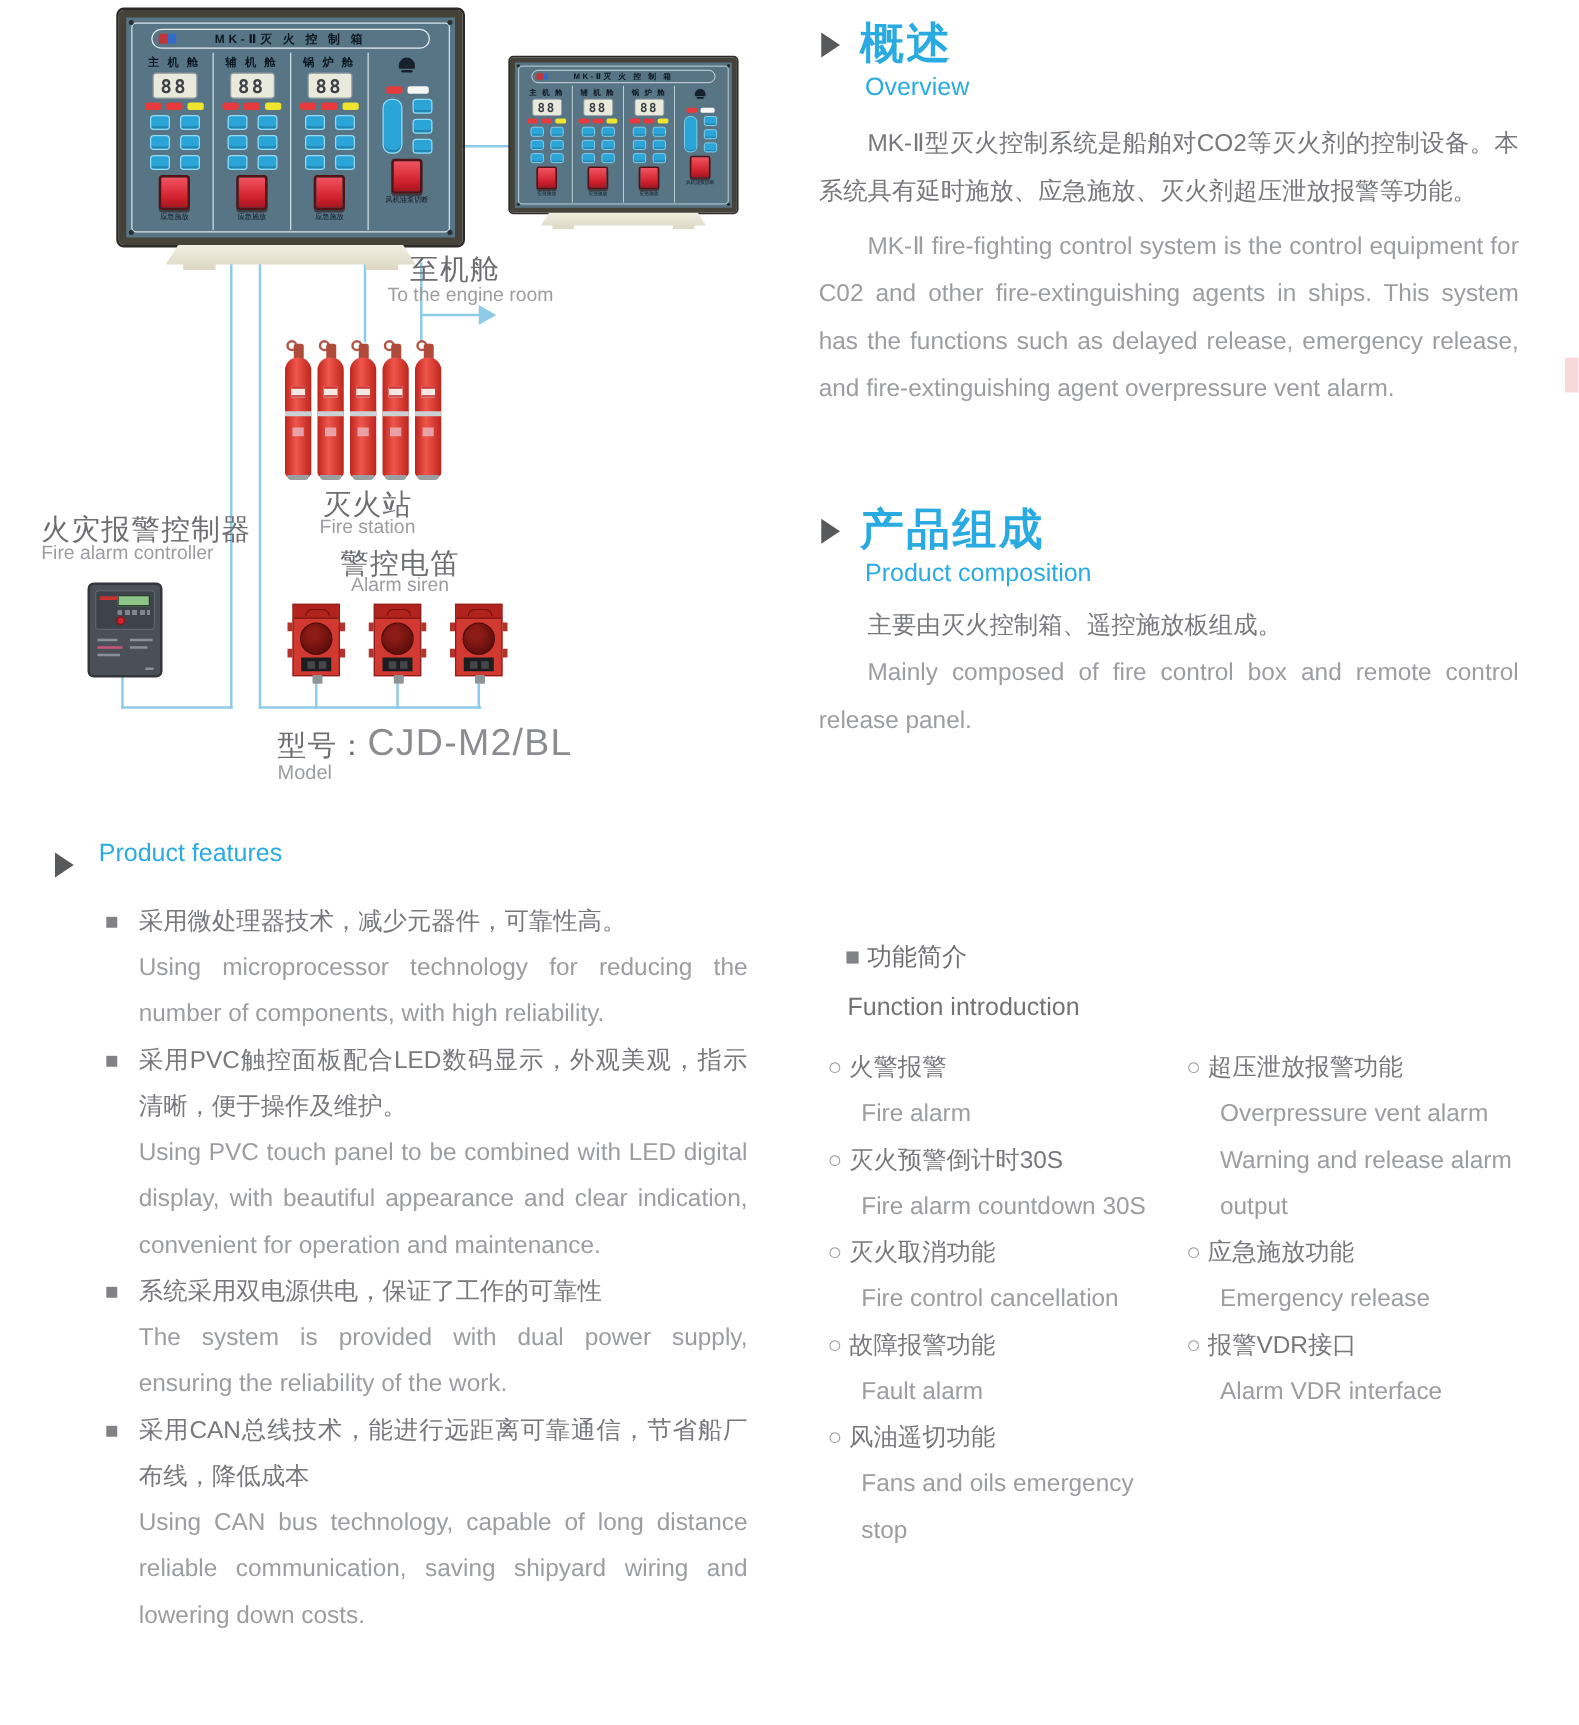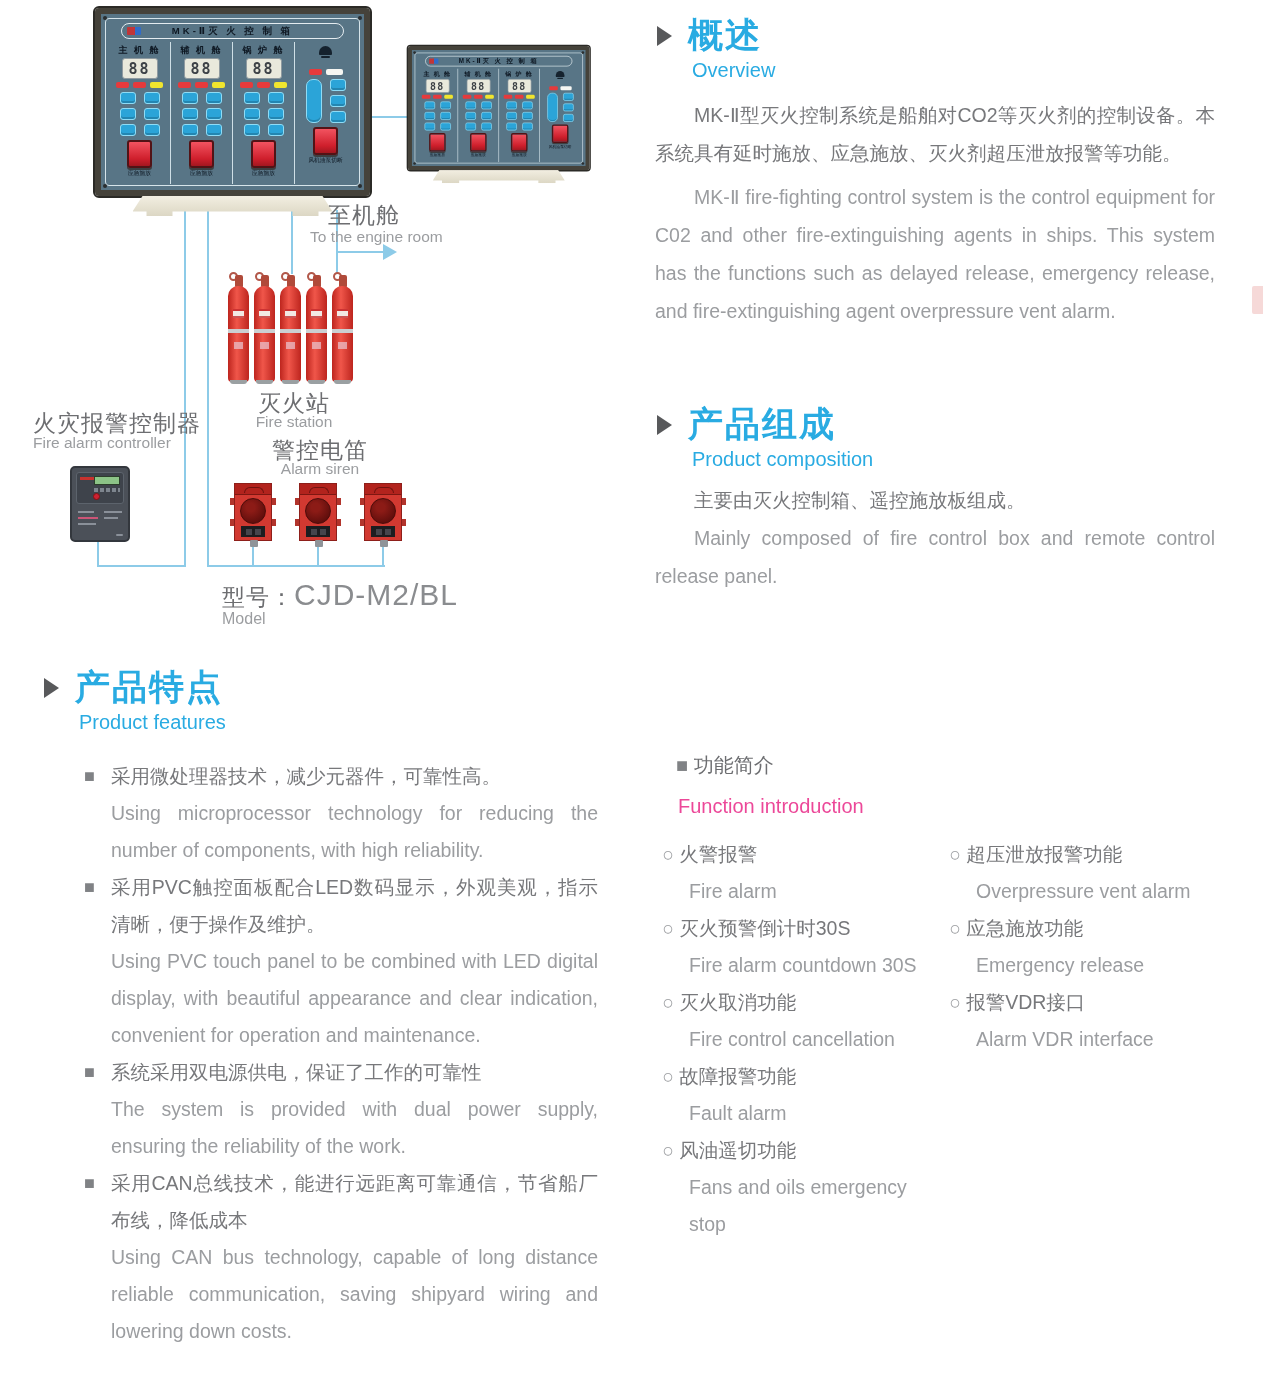--- a/index.html
+++ b/index.html
@@ -116,21 +116,21 @@
 
   
   .feat-list { margin-top:24px; padding-left:42px; }
   .feat-cn { position:relative; font-size:19.5px; line-height:37px; color:#77787b; padding-left:27px; text-align:justify; }
   .feat-cn::before { content:"■"; position:absolute; left:0; top:0; color:#808285; font-size:18px; }
   .feat-en { font-size:19.5px; line-height:37px; color:#9b9da0; padding-left:27px; text-align:justify; }
 
   
   .fn-head { font-size:20px; color:#6d6e71; padding-left:14px; }
   .fn-head::before { content:"■ "; color:#808285; }
-  .fn-sub { font-size:20px; color:#ec4899; margin:16px 0 0 16px; }
+  .fn-sub { font-size:20px; color:#737373; margin:16px 0 0 16px; }
   .fn-cols { display:flex; margin-top:18px; }
   .fn-col-left { width:287px; }
   .fn-col-right { flex:1; }
   .fn-cn { font-size:19.5px; line-height:37px; color:#77787b; }
   .fn-cn::before { content:"○ "; color:#9b9da0; }
   .fn-en { font-size:19.5px; line-height:37px; color:#9b9da0; padding-left:27px; }
 
   .page-tab { position:absolute; left:1252px; top:286px; width:11px; height:28px; background:#f6d9d8; border-radius:2px 0 0 2px; }
 </style>
 </head>
@@ -509,21 +509,20 @@
       <div class="h-cn">产品组成</div>
       <div class="h-en">Product composition</div>
     </div>
     <p class="para cn-text" style="margin-top:10px;">主要由灭火控制箱、遥控施放板组成。</p>
     <p class="para en-text" style="margin-top:0;">Mainly composed of fire control box and remote control release panel.</p>
   </section>
 
   <section class="abs" style="left:42px;top:668px;width:556px;">
     <div class="sec-head">
       <i class="tri"></i>
-      <div class="h-cn">产品特点</div>
       <div class="h-en">Product features</div>
     </div>
     <div class="feat-list">
 
         <div class="feat-item">
           <div class="feat-cn">采用微处理器技术，减少元器件，可靠性高。</div>
           <div class="feat-en">Using microprocessor technology for reducing the number of components, with high reliability.</div>
         </div>
 
         <div class="feat-item">
@@ -575,20 +574,21 @@
           </div>
         </div>
       <div class="fn-col-right">
 
           <div class="fn-item">
             <div class="fn-cn">超压泄放报警功能</div>
             <div class="fn-en">Overpressure vent alarm</div>
           </div>
 
           <div class="fn-item">
+            <div class="fn-en">Warning and release alarm output</div>
           </div>
 
           <div class="fn-item">
             <div class="fn-cn">应急施放功能</div>
             <div class="fn-en">Emergency release</div>
           </div>
 
           <div class="fn-item">
             <div class="fn-cn">报警VDR接口</div>
             <div class="fn-en">Alarm VDR interface</div>

